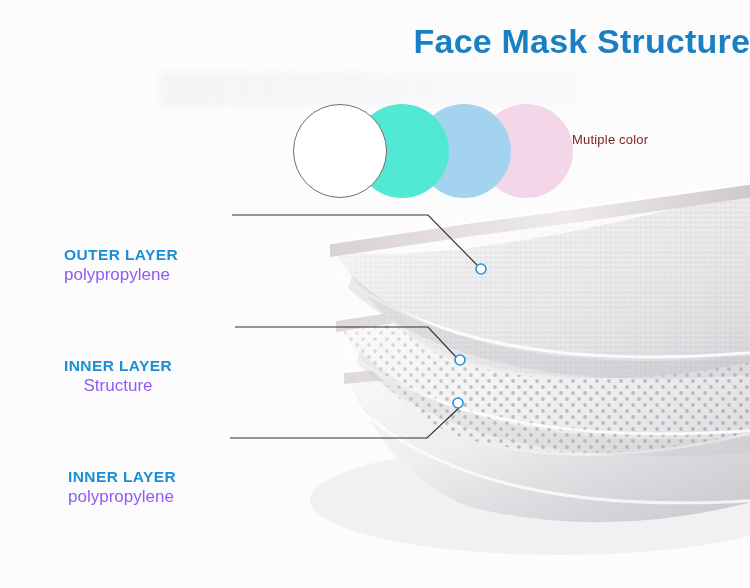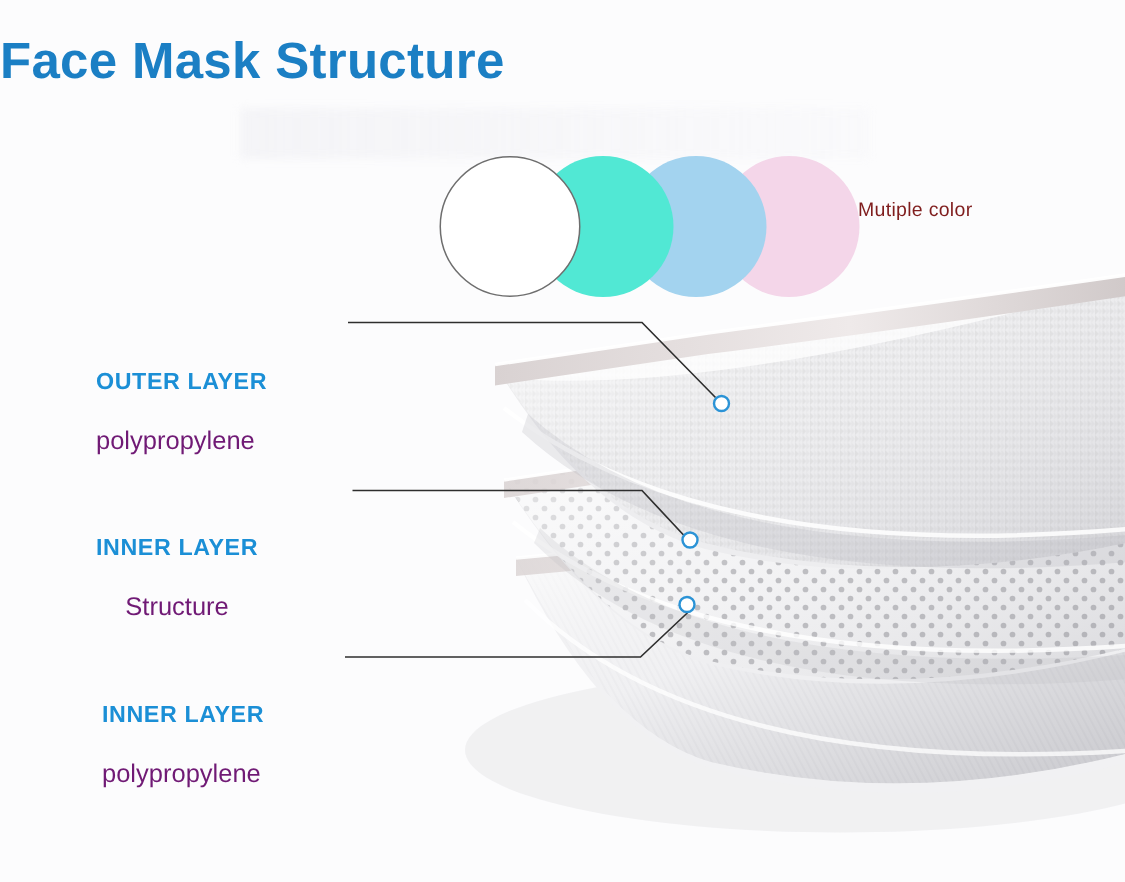--- a/index.html
+++ b/index.html
@@ -8,21 +8,21 @@
     background:#fcfcfd;
     font-family:"Liberation Sans", sans-serif;
     overflow:hidden;
     position:relative;
   }
   .stage{position:absolute;inset:0;width:750px;height:588px;overflow:hidden;}
 
   
   .title{
     position:absolute;left:0;top:22px;width:750px;
-    text-align:left;
+    text-align:right;
     font-size:34px;font-weight:bold;
     letter-spacing:.2px;
     color:#1b7fc4;
   }
   .title-ghost{
     position:absolute;left:160px;top:72px;width:420px;height:34px;
     background:linear-gradient(90deg,rgba(240,240,244,.85),rgba(246,246,249,.55));
     filter:blur(3px);
     opacity:.75;
   }
@@ -43,21 +43,21 @@
   
   .artwork{position:absolute;left:0;top:0;width:750px;height:588px;}
 
   
   .lbl{position:absolute;}
   .lbl .head{
     font-size:15.5px;font-weight:bold;color:#1b8fd6;
     letter-spacing:.4px;white-space:nowrap;margin-top:40px;
   }
   .lbl .sub{
-    font-size:17px;color:#701a75;margin-top:20px;white-space:nowrap;
+    font-size:17px;color:#8b5cf6;margin-top:1px;white-space:nowrap;
   }
   .lbl-outer{left:64px;top:206px;}
   .lbl-middle{left:64px;top:317px;text-align:center;}
   .lbl-inner{left:68px;top:428px;}
 </style>
 </head>
 <body>
 
 <div class="stage">
 

